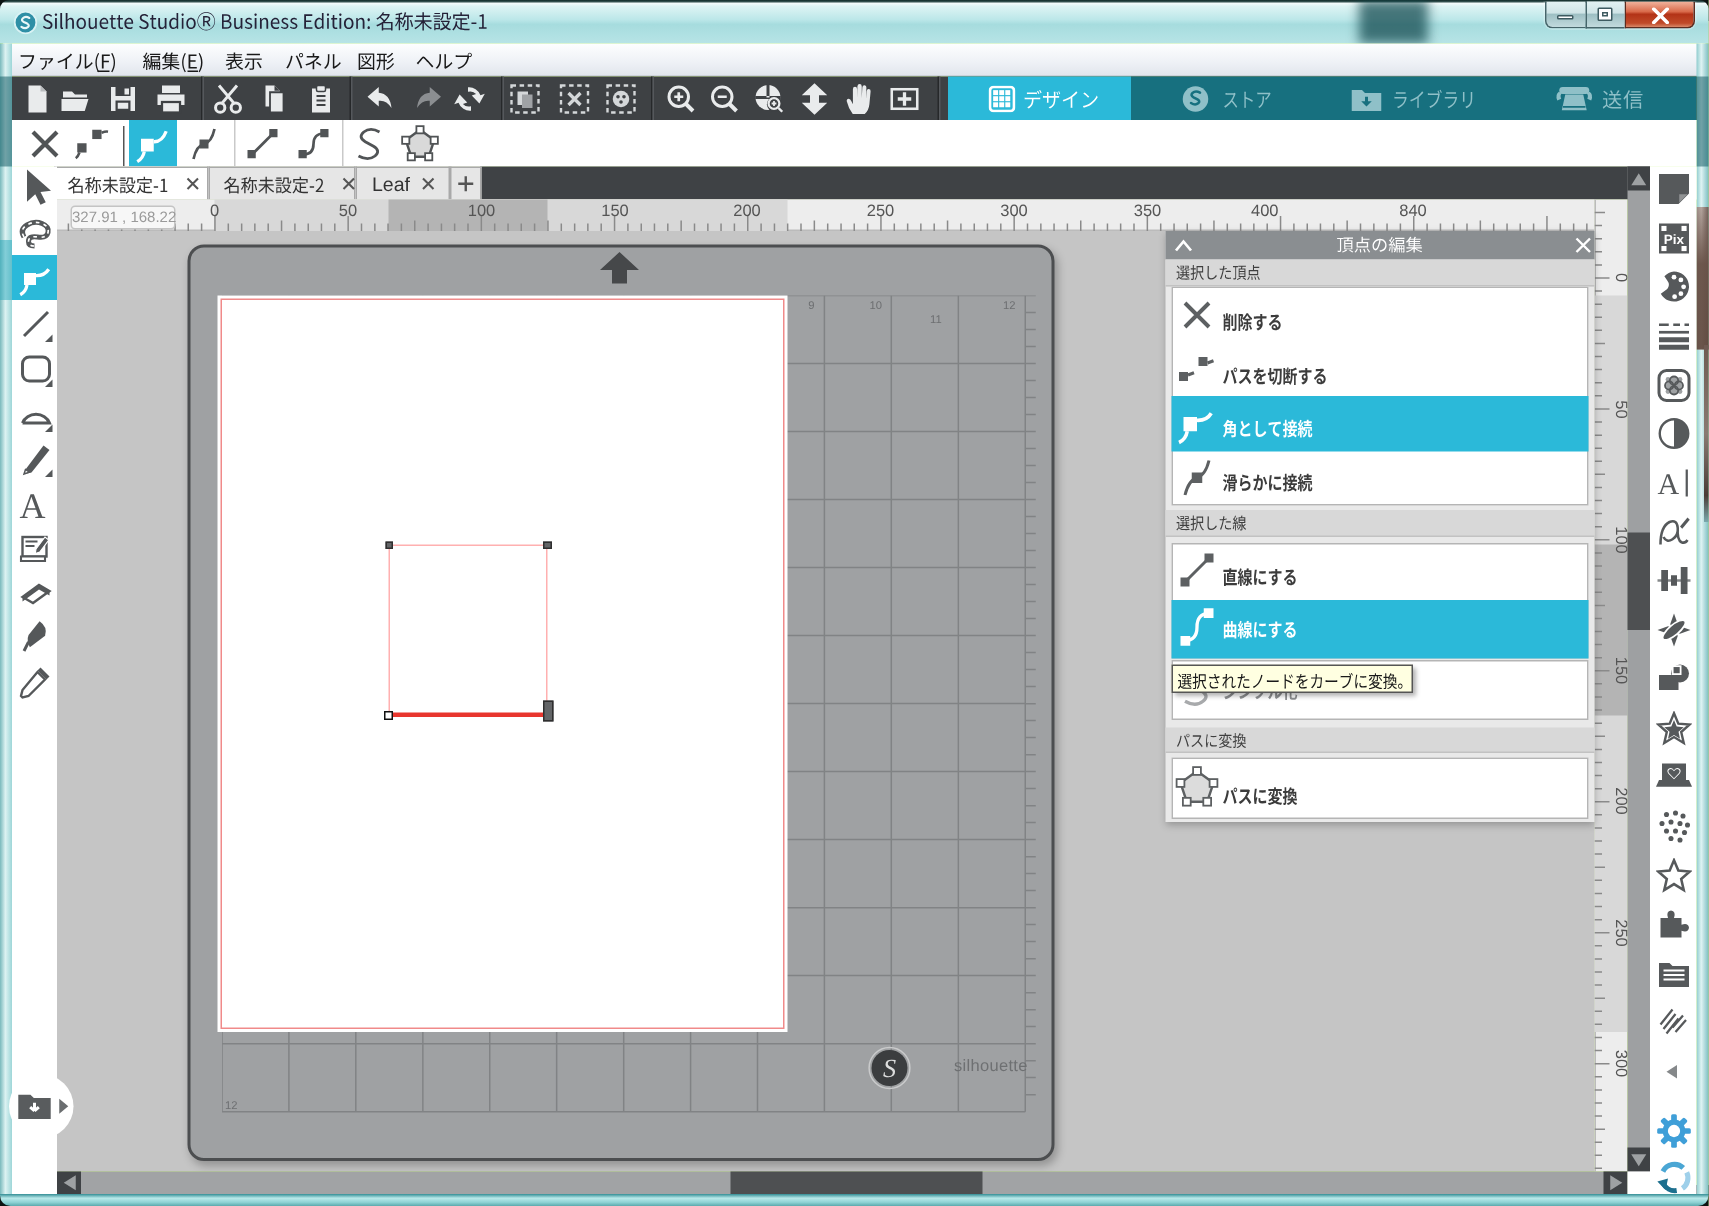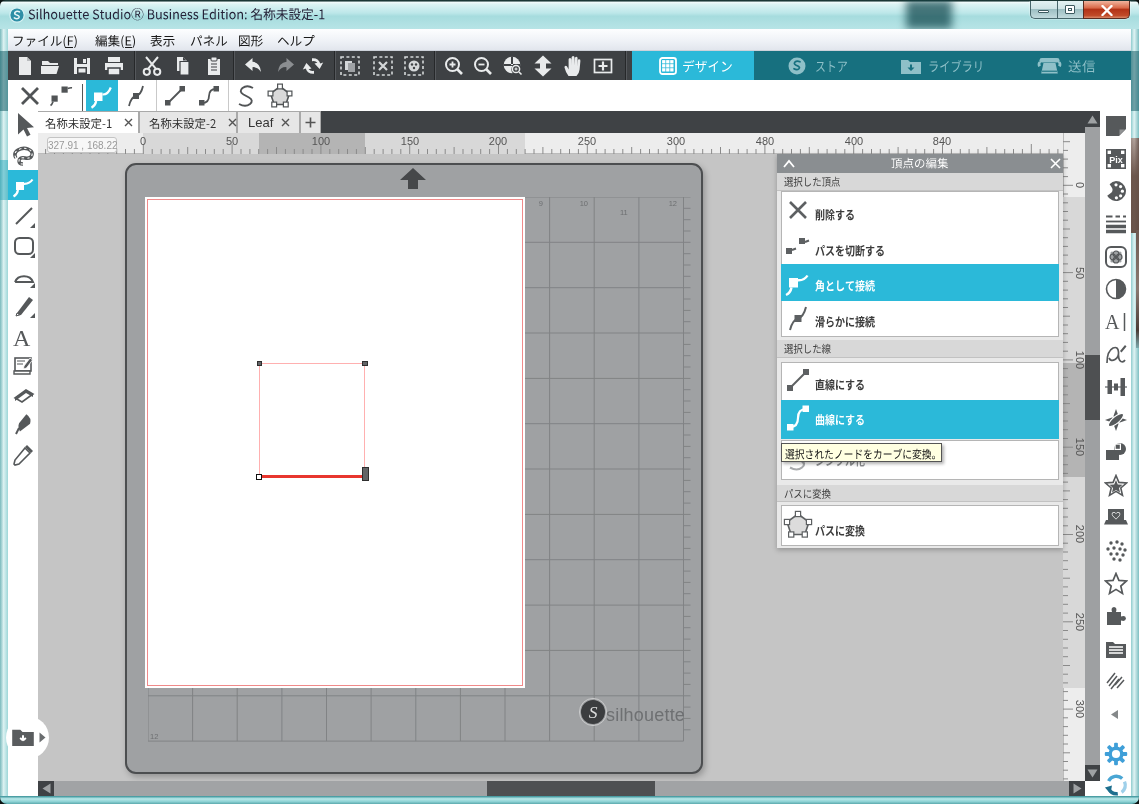--- a/index.html
+++ b/index.html
@@ -447,22 +447,22 @@
       <line x1="1011.1" y1="16" x2="1011.1" y2="21" stroke="#8a8a8a" stroke-width="1"></line>
       <line x1="1019.9" y1="16" x2="1019.9" y2="21" stroke="#8a8a8a" stroke-width="1"></line>
     </svg>
 <div class="a" style="left:123px;top:135px;width:40px;text-align:center;font-size:11px;color:#555">0</div>
 <div class="a" style="left:212px;top:135px;width:40px;text-align:center;font-size:11px;color:#555">50</div>
 <div class="a" style="left:301px;top:135px;width:40px;text-align:center;font-size:11px;color:#555">100</div>
 <div class="a" style="left:390px;top:135px;width:40px;text-align:center;font-size:11px;color:#555">150</div>
 <div class="a" style="left:478px;top:135px;width:40px;text-align:center;font-size:11px;color:#555">200</div>
 <div class="a" style="left:567px;top:135px;width:40px;text-align:center;font-size:11px;color:#555">250</div>
 <div class="a" style="left:656px;top:135px;width:40px;text-align:center;font-size:11px;color:#555">300</div>
-<div class="a" style="left:745px;top:135px;width:40px;text-align:center;font-size:11px;color:#555">480</div>
-<div class="a" style="left:834px;top:135px;width:40px;text-align:center;font-size:11px;color:#555">400</div>
+<div class="a" style="left:745px;top:135px;width:40px;text-align:center;font-size:11px;color:#555">350</div>
+<div class="a" style="left:834px;top:135px;width:40px;font-size:11px;color:#555">400</div>
 <div class="a" style="left:922px;top:135px;width:40px;text-align:center;font-size:11px;color:#555">840</div>
 <div class="a" style="left:47px;top:137px;width:70px;height:16px;background:#f7f7f7;border:1px solid #c4c4c4;border-radius:3px;font-size:10px;color:#9a9a9a;text-align:center;line-height:15px;white-space:nowrap">327.91 , 168.22</div>
 <div class="a" style="left:125px;top:163px;width:578px;height:611px;background:#9fa1a3;border:2px solid #4c4e50;border-radius:11px;box-shadow:2px 3px 6px rgba(0,0,0,0.25)"></div>
 <svg class="a" style="left:398px;top:167px" width="30" height="24" viewBox="0 0 30 24">
       <path d="M15,1 L28,13 L20,13 L20,22 L10,22 L10,13 L2,13 Z" fill="#46484a"></path>
     </svg>
 <svg class="a" style="left:147.5px;top:196.7px" width="545" height="545" viewBox="0 0 545 545">
       <line x1="0.0" y1="0" x2="0.0" y2="544.1" stroke="#818385" stroke-width="1"></line>
       <line x1="44.6" y1="0" x2="44.6" y2="544.1" stroke="#818385" stroke-width="1"></line>
       <line x1="89.2" y1="0" x2="89.2" y2="544.1" stroke="#818385" stroke-width="1"></line>
@@ -543,21 +543,21 @@
 <div class="a" style="left:620px;top:208px;width:12px;font-size:7.5px;color:#6d6f71">11</div>
 <div class="a" style="left:665px;top:199px;width:12px;text-align:right;font-size:7.5px;color:#6d6f71">12</div>
 <div class="a" style="left:150px;top:732px;font-size:7.5px;color:#6d6f71">12</div>
 <div class="a" style="left:144.5px;top:197.3px;width:380px;height:491px;background:#fff"></div>
 <div class="a" style="left:146.5px;top:199.3px;width:376px;height:487px;border:1px solid #f08a8a"></div>
 <svg class="a" style="left:578px;top:697px" width="30" height="30" viewBox="0 0 30 30">
       <circle cx="15" cy="15" r="12" fill="#3b3d3f"></circle>
       <circle cx="15" cy="15" r="13.6" fill="none" stroke="#c9cacb" stroke-width="1"></circle>
       <text x="15" y="21" font-size="17.5" fill="#dcdddd" text-anchor="middle" font-family="Liberation Serif" font-style="italic">S</text>
     </svg>
-<div class="a" style="left:606px;top:705px;font-size:18px;color:#6e7072;letter-spacing:0.2px">silhouette</div>
+<div class="a" style="left:636px;top:705px;font-size:11px;color:#6e7072;letter-spacing:0.2px">silhouette</div>
 <div class="a" style="left:259px;top:363px;width:106px;height:113px;border:1px solid #ffb0b0;border-bottom:none"></div>
 <div class="a" style="left:259px;top:475px;width:108px;height:3px;background:#e8362e"></div>
 <div class="a" style="left:256.5px;top:360.5px;width:5.5px;height:5.5px;background:#636567;border:1px solid #2f2f2f;box-sizing:border-box"></div>
 <div class="a" style="left:362px;top:360.5px;width:5.5px;height:5.5px;background:#636567;border:1px solid #2f2f2f;box-sizing:border-box"></div>
 <div class="a" style="left:361.5px;top:467.4px;width:7px;height:13.5px;background:#636567;border:1px solid #2f2f2f;box-sizing:border-box"></div>
 <div class="a" style="left:256px;top:474.2px;width:6px;height:6px;background:#fff;border:1.2px solid #111;box-sizing:border-box"></div>
 <div class="a" style="left:1063px;top:133px;width:22px;height:648px;background:#ededed;border-left:1px solid #bbb"></div>
 <div class="a" style="left:1063px;top:197px;width:22px;height:491px;background:#d8d8d8"></div>
 <div class="a" style="left:1063px;top:363px;width:22px;height:114px;background:#b4b4b4"></div>
 <svg class="a" style="left:1063px;top:133px" width="22" height="648">

